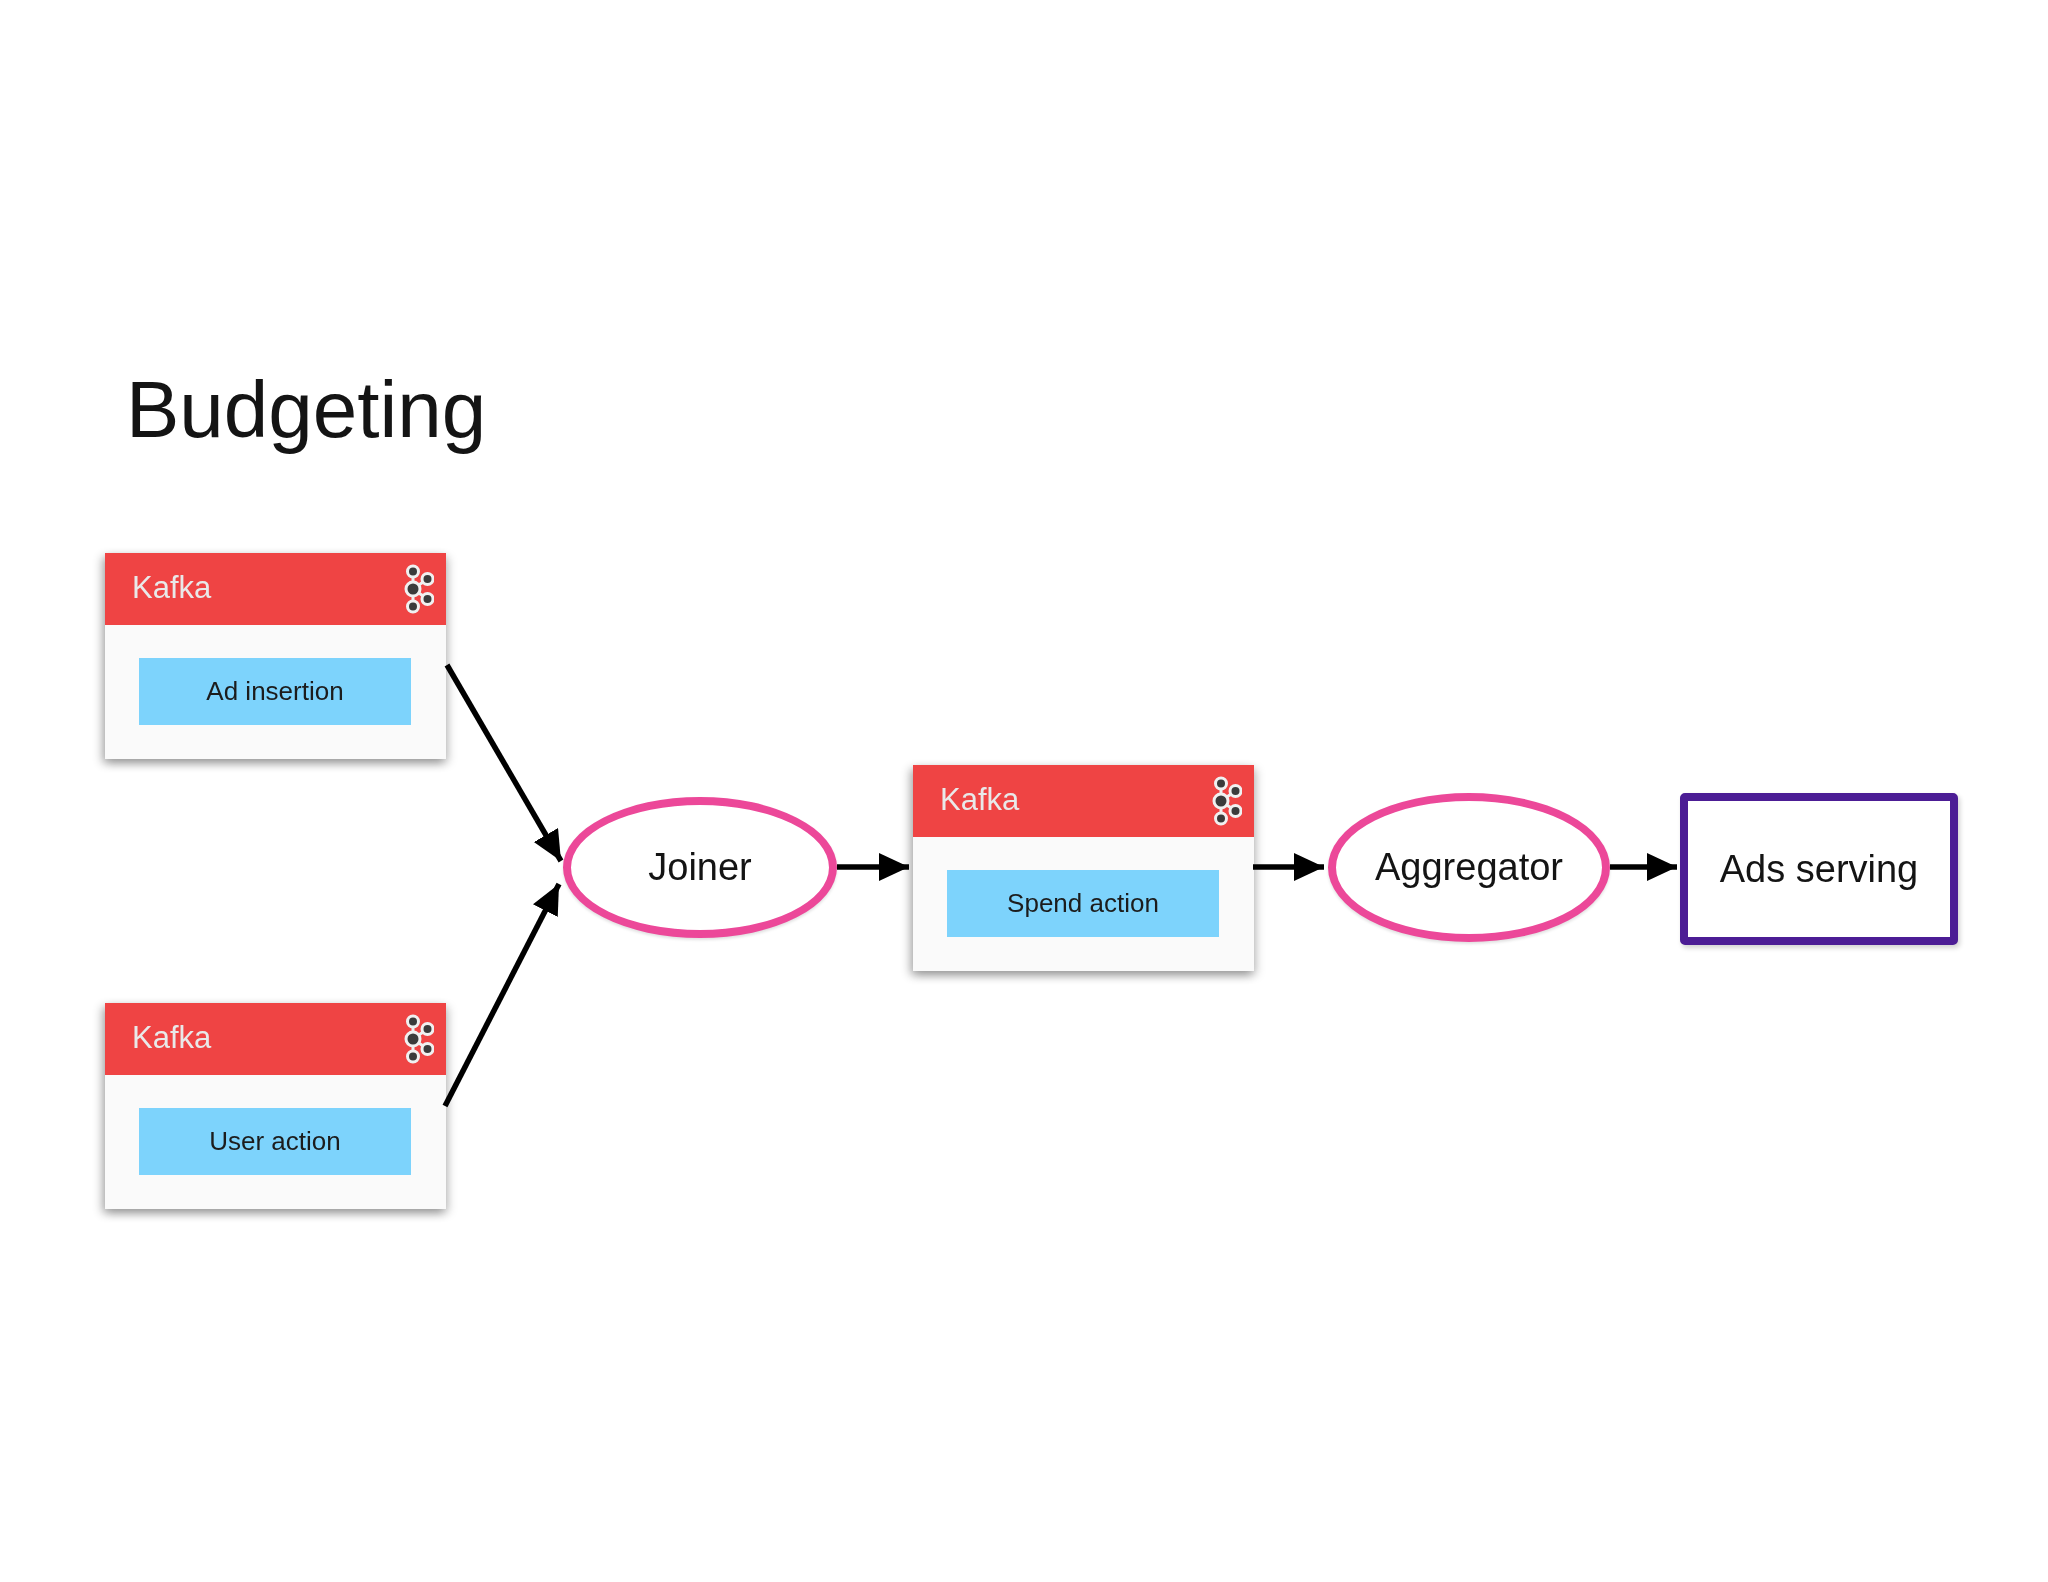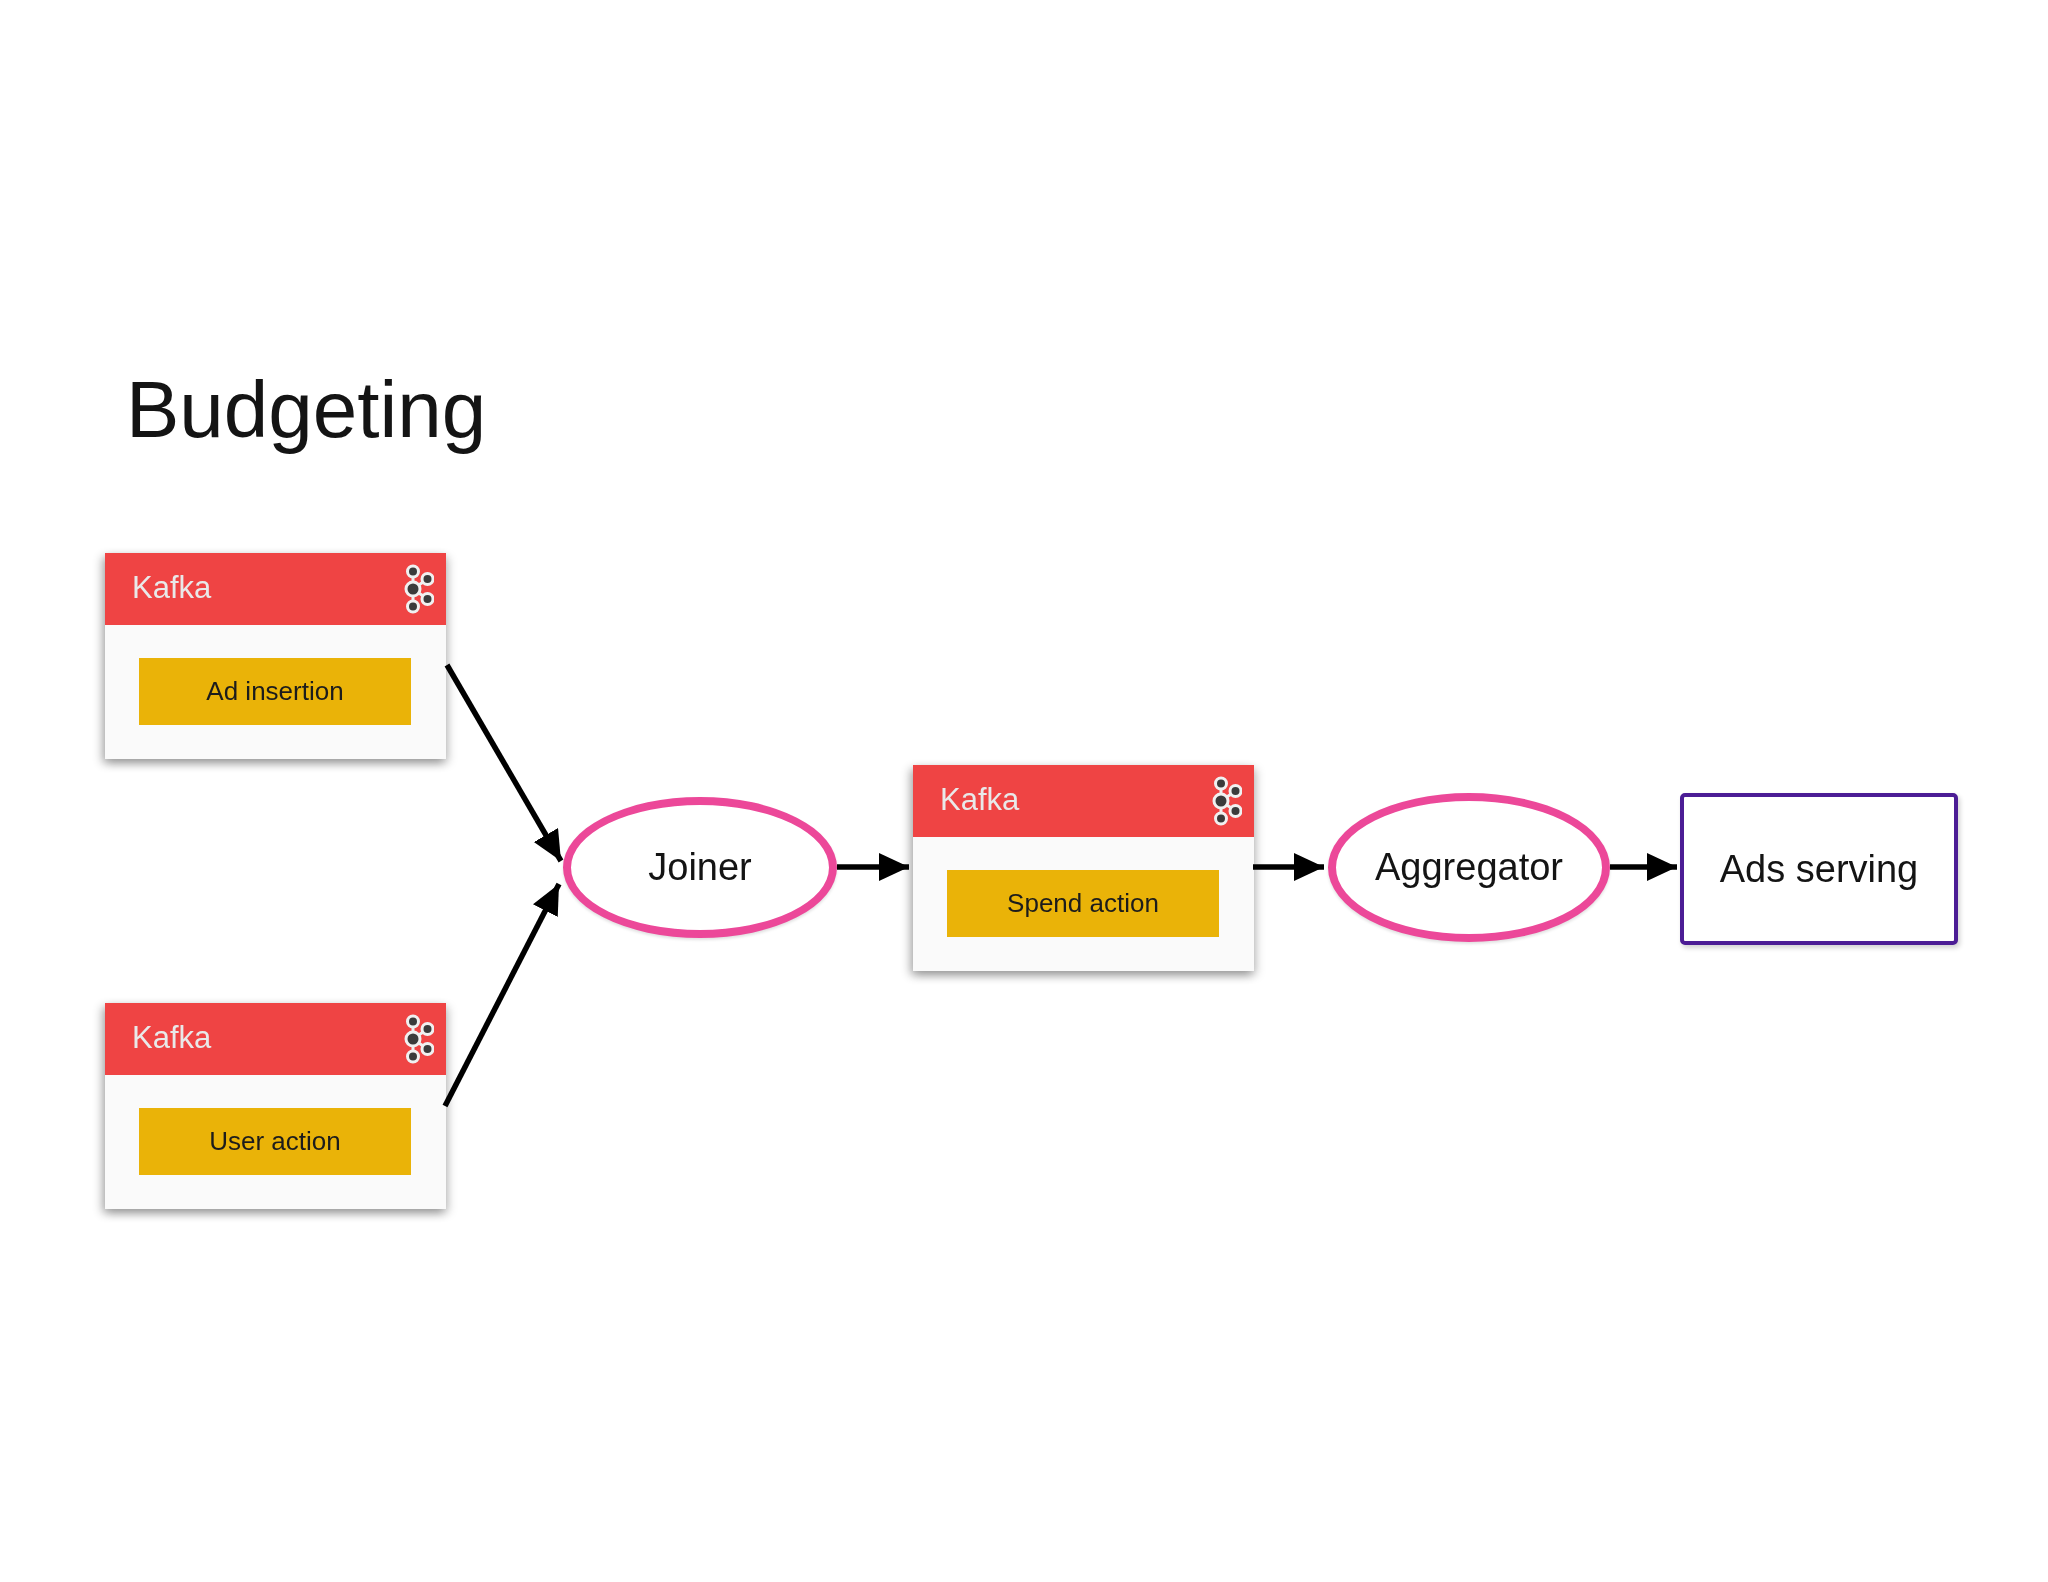--- a/index.html
+++ b/index.html
@@ -56,21 +56,21 @@
     transform: translateY(-50%);
     width: 36px;
     height: 50px;
   }
   .topic-chip {
     position: absolute;
     left: 34px;
     top: 105px;
     width: 272px;
     height: 67px;
-    background: #eab308;
+    background: #7dd3fc;
     display: flex;
     align-items: center;
     justify-content: center;
     font-size: 26px;
     color: #1c1c1c;
     white-space: nowrap;
   }
   
   .process-ellipse {
     position: absolute;
@@ -87,21 +87,21 @@
     box-shadow: 0 2px 3px rgba(0,0,0,0.12);
   }
   #node-joiner     { left: 563px; top: 797px; width: 274px; height: 141px; }
   #node-aggregator { left: 1328px; top: 793px; width: 282px; height: 149px; }
   
   .service-box {
     position: absolute;
     left: 1680px; top: 793px;
     width: 278px; height: 152px;
     box-sizing: border-box;
-    border: 4px solid #4c1d95;
+    border: 8px solid #4c1d95;
     border-radius: 5px;
     background: #ffffff;
     display: flex;
     align-items: center;
     justify-content: center;
     font-size: 38px;
     color: #141414;
     white-space: nowrap;
     box-shadow: 2px 3px 5px rgba(0,0,0,0.18);
   }

